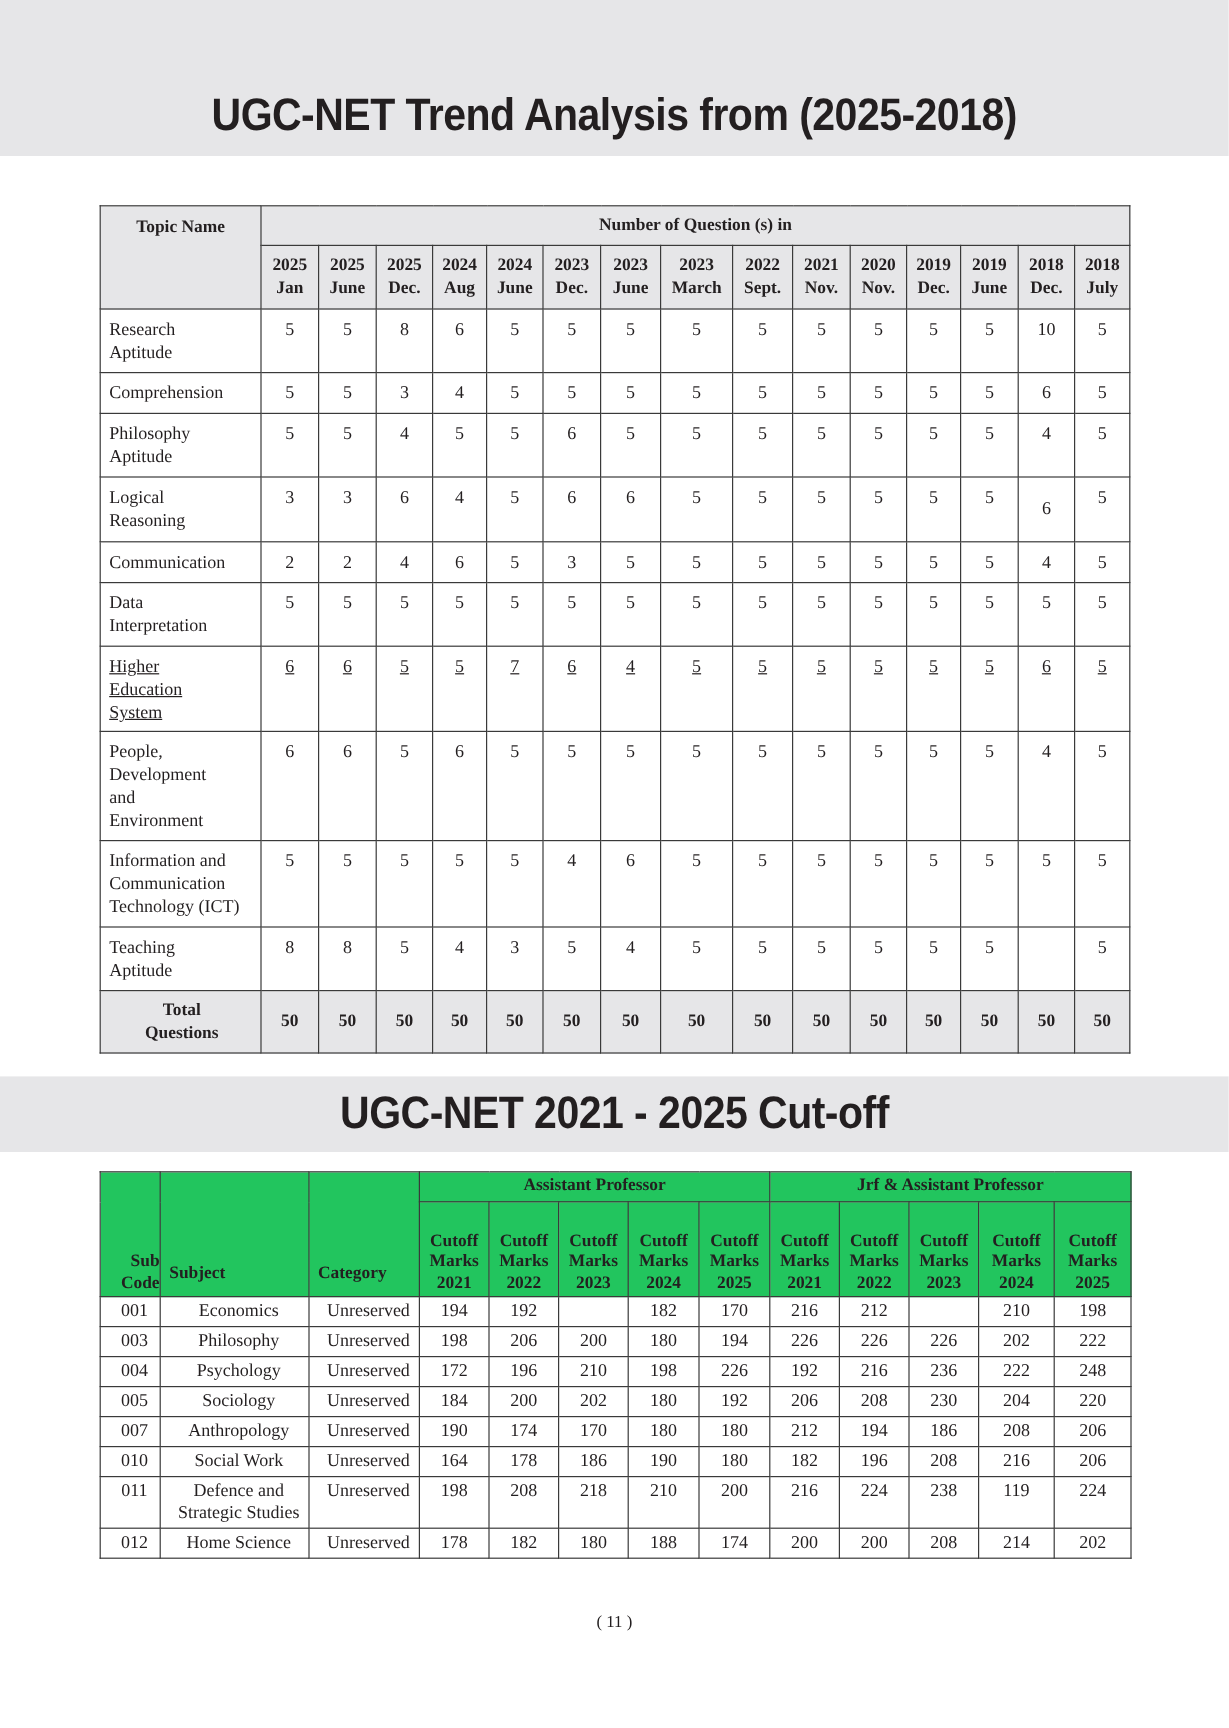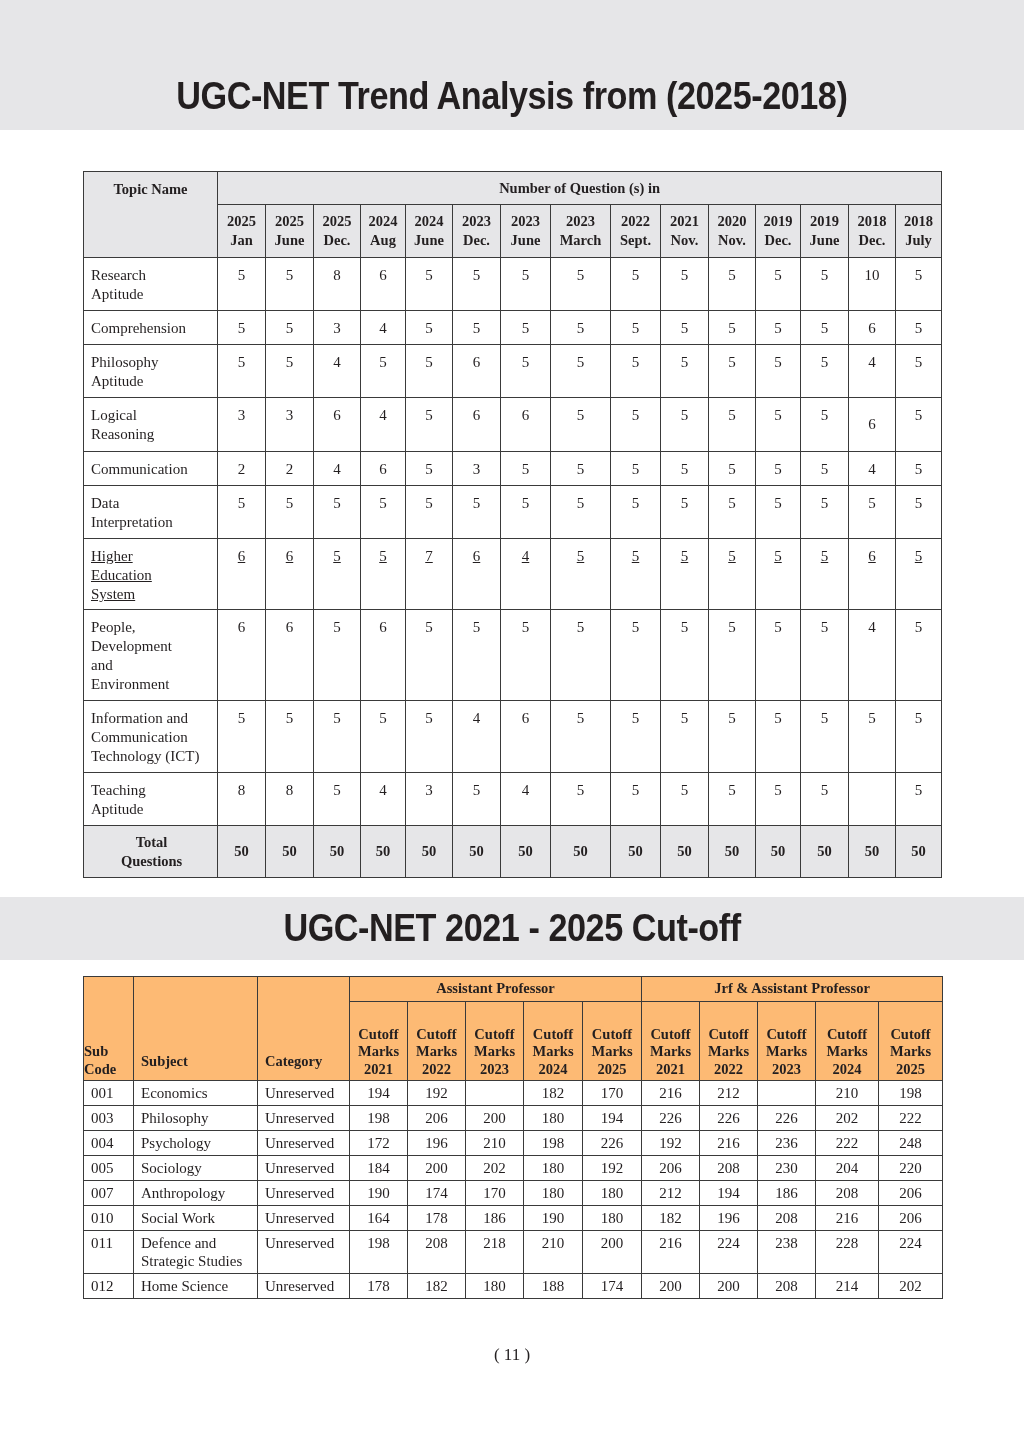--- a/index.html
+++ b/index.html
@@ -31,31 +31,31 @@
   #trend .group-head { height: 32px; text-align: center; vertical-align: middle; }
   #trend .date-head { height: 52px; text-align: center; vertical-align: middle; }
   #trend td { font-size: 15px; line-height: 19px; vertical-align: top; text-align: center; padding-top: 8px; }
   #trend td.topic { text-align: left; padding-left: 7px; padding-right: 2px; margin-left: 44px; }
   #trend tr.total td { background: #e6e6e8; font-weight: bold; vertical-align: middle; padding-top: 0; font-size: 14.5px; }
   #trend tr.total td.total-label { text-align: center; padding-left: 4px; }
   #trend td.low { padding-top: 17px; }
 
   
   #cutoff { left: 83px; top: 976px; width: 859px; }
-  #cutoff th { background: #fdba74; font-weight: bold; font-size: 14.5px; line-height: 17.5px; }
+  #cutoff th { background: #22c55e; font-weight: bold; font-size: 14.5px; line-height: 17.5px; }
   #cutoff .grp { height: 24px; text-align: center; vertical-align: middle; }
   #cutoff .sub { text-align: center; vertical-align: bottom; padding-bottom: 2px; }
   #cutoff .left-bottom { text-align: left; vertical-align: bottom; padding-left: 7px; padding-bottom: 10px; }
-  #cutoff .center-bottom { text-align: left; vertical-align: bottom; padding-bottom: 2px; }
+  #cutoff .center-bottom { text-align: right; vertical-align: bottom; padding-bottom: 2px; }
   #cutoff td { font-size: 15px; line-height: 18px; vertical-align: top; padding-top: 3px; padding-bottom: 3px; text-align: center; }
-  #cutoff td.lt { text-align: left; padding-left: 7px; }
+  #cutoff td.lt { text-align: center; padding-left: 7px; }
 
   #page-number {
     position: absolute; top: 1345px; left: 0; width: 1024px; text-align: center;
-    font-size: 17px;
+    font-size: 14px;
   }
 </style>
 </head>
 <body>
 
 <div class="band" id="band1">
   <div class="band-title">UGC-NET Trend Analysis from (2025-2018)</div>
 </div>
 
 <table id="trend">
@@ -439,21 +439,21 @@
         <td class="lt"><span>Defence and</span><br><span>Strategic Studies</span></td>
         <td class="lt">Unreserved</td>
         <td>198</td>
         <td>208</td>
         <td>218</td>
         <td>210</td>
         <td>200</td>
         <td>216</td>
         <td>224</td>
         <td>238</td>
-        <td>228</td>
+        <td>119</td>
         <td>224</td>
       </tr>
       <tr style="height: 24px;">
         <td class="lt">012</td>
         <td class="lt"><span>Home Science</span></td>
         <td class="lt">Unreserved</td>
         <td>178</td>
         <td>182</td>
         <td>180</td>
         <td>188</td>

